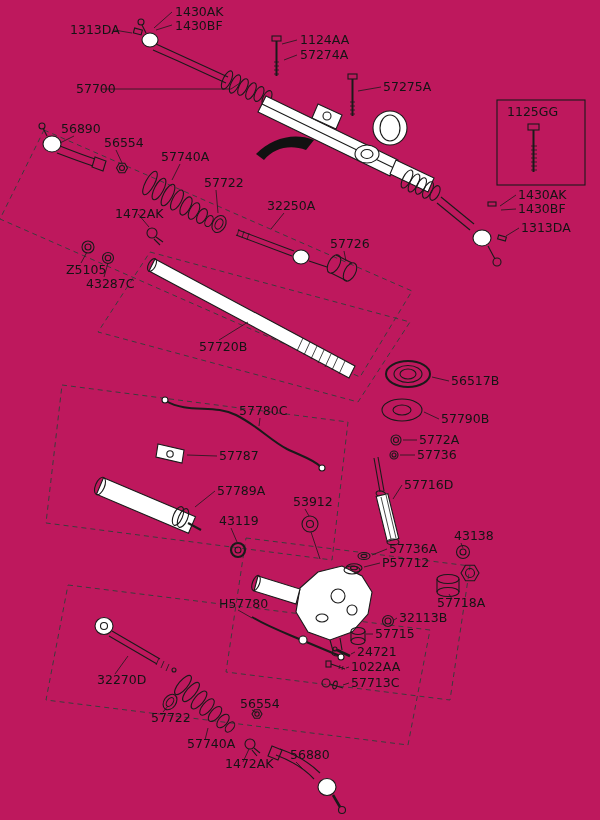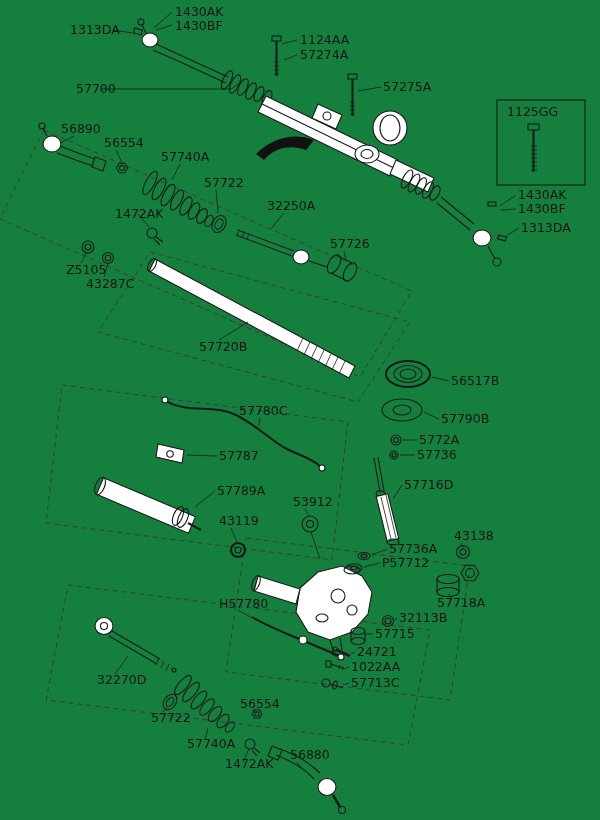--- a/index.html
+++ b/index.html
@@ -1,16 +1,16 @@
 <!DOCTYPE html>
 <html><head>
 <meta charset="utf-8">
 <style>
   html,body{margin:0;padding:0;background:#ffffff;}
-  .stage{position:relative;width:600px;height:820px;background:#15803d;overflow:hidden;
+  .stage{position:relative;width:600px;height:820px;background:#be185d;overflow:hidden;
          font-family:"DejaVu Sans","Liberation Sans",sans-serif;}
   svg{display:block;}
   svg text{font-family:"DejaVu Sans","Liberation Sans",sans-serif;font-size:12.5px;fill:#141414;}
   .ln{stroke:#1a1a1a;stroke-width:1.1;fill:none;}
   .lnw{stroke:#1a1a1a;stroke-width:1.1;fill:#ffffff;}
   .thick{stroke:#1a1a1a;stroke-width:2;fill:none;}
   .dash{fill:none;stroke:#3c3c3c;stroke-width:1;stroke-dasharray:5 4;}
   .ld{stroke:#1a1a1a;stroke-width:0.8;fill:none;}
   .tick{stroke:#1a1a1a;stroke-width:0.8;fill:none;}
 </style>

